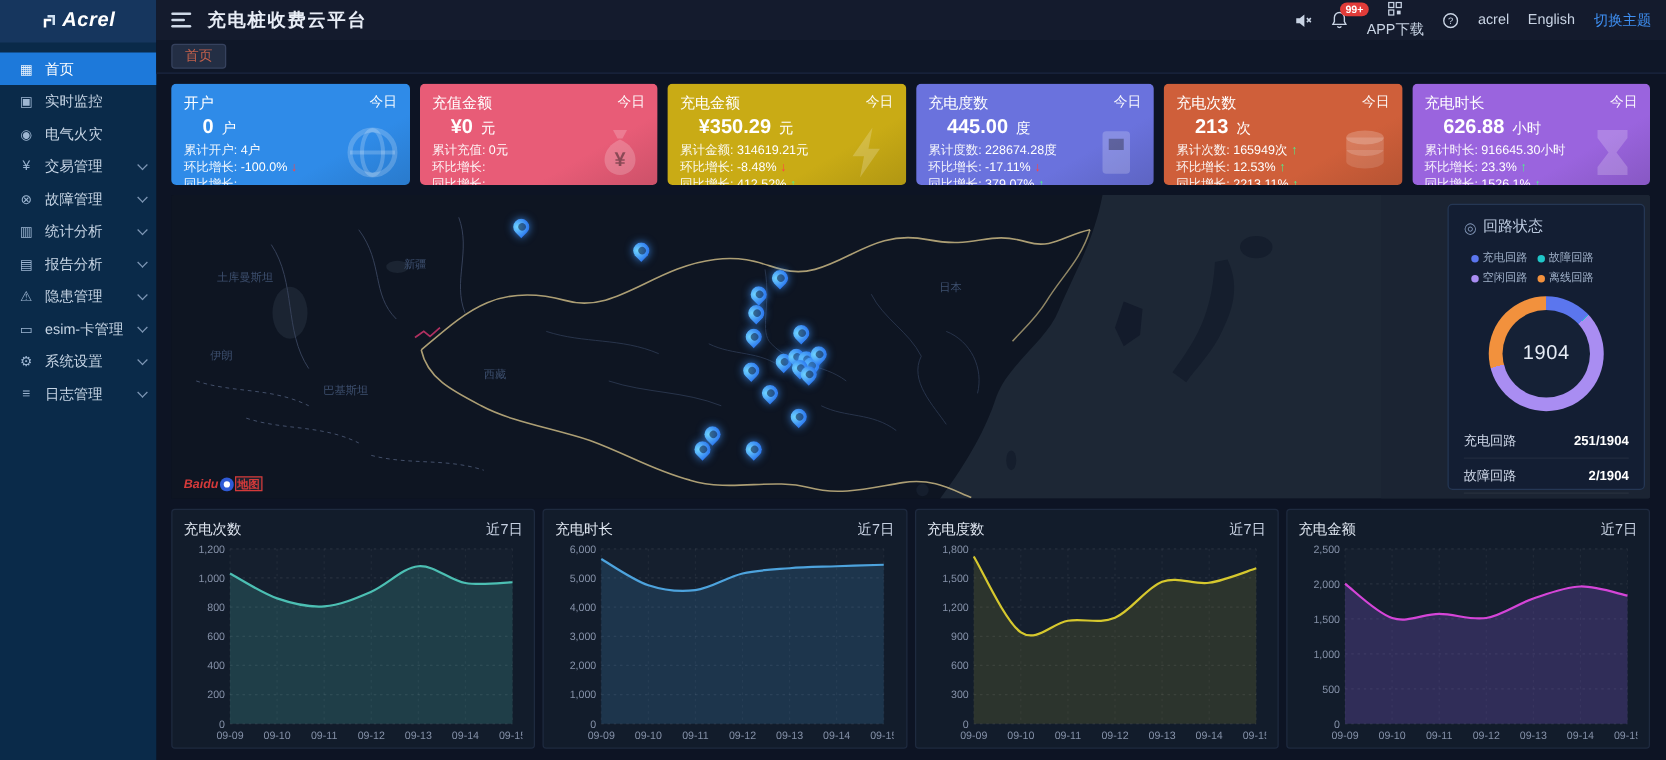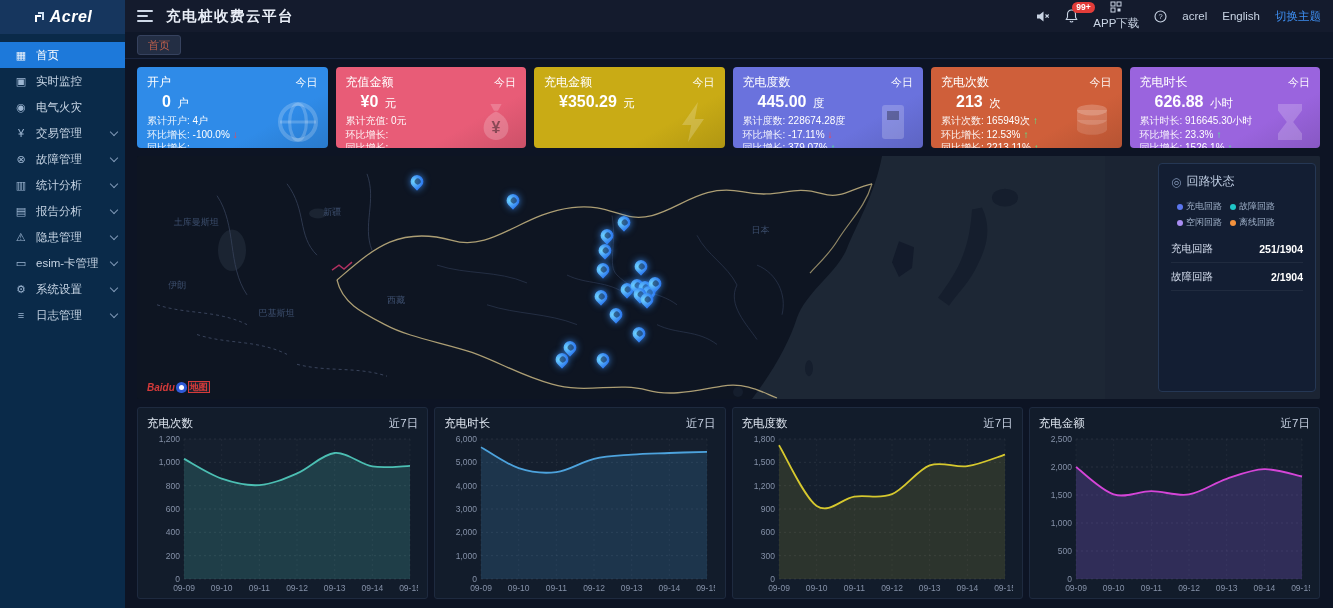--- a/index.html
+++ b/index.html
@@ -37,21 +37,21 @@
   .theme-link { color:#3e8ef0; cursor:pointer; }
 
   .tabbar { height:27px; background:#0f1728; border-bottom:1px solid #1b2640; display:flex; align-items:center; padding:0 12px; flex-shrink:0; }
   .tab { background:#232e44; border:1px solid #36425e; border-radius:3px; color:#c0604c; font-size:11px; line-height:16px; padding:1px 10px; cursor:pointer; }
 
   .content { flex:1; padding:8px 13px 9px 12px; display:flex; flex-direction:column; gap:8px; min-height:0; }
 
   
   .cards-row { display:flex; gap:8px; height:81px; flex-shrink:0; }
   .kpi-card { flex:1; border-radius:4px; position:relative; padding:7px 10px 6px; color:#fff; overflow:hidden; min-width:0; }
-  .kpi-top { display:flex; justify-content:space-between; align-items:center; font-size:12px; }
+  .kpi-top { display:flex; justify-content:space-between; font-size:12px; }
   .kpi-period { font-size:11px; opacity:.95; }
   .kpi-value { font-size:16px; font-weight:bold; margin:2px 0 3px 15px; }
   .kpi-value .unit { font-size:11.5px; font-weight:normal; margin-left:2px; }
   .kpi-stat { font-size:10px; line-height:13.5px; white-space:nowrap; }
   .kpi-stat .s-label { opacity:.92; }
   .arrow { font-weight:bold; margin-left:3px; font-size:10px; }
   .arrow.up { color:#4ef08d; } .arrow.down { color:#ff4444; }
   .kpi-watermark { position:absolute; right:6px; bottom:2px; color:rgba(255,255,255,.2); }
   .kpi-watermark svg { width:48px; height:48px; display:block; }
 
@@ -252,20 +252,25 @@
                 <text x="12" y="17.5" font-size="8" text-anchor="middle" fill="rgba(0,0,0,0.4)" font-weight="bold">¥</text>
               </svg>
             </span>
   </div>
           <div class="kpi-card" style="background: linear-gradient(150deg, rgb(201, 171, 21) 0%, rgb(201, 171, 21) 70%, rgba(0, 0, 0, 0.12)) rgb(201, 171, 21);">
     <div class="kpi-top">
       <span class="kpi-title">充电金额</span>
       <span class="kpi-period">今日</span>
     </div>
     <div class="kpi-value"><span>¥350.29</span> <span class="unit">元</span></div>
+    <div class="kpi-stats">
+              <div class="kpi-stat"><span class="s-label">累计金额: </span><span class="s-val">314619.21元</span></div>
+              <div class="kpi-stat"><span class="s-label">环比增长: </span><span class="s-val">-8.48%</span><span class="arrow down">↓</span></div>
+              <div class="kpi-stat"><span class="s-label">同比增长: </span><span class="s-val">412.52%</span><span class="arrow up">↑</span></div>
+            </div>
     <span class="kpi-watermark">
               <svg viewBox="0 0 24 24">
                 <path d="M13.5 2 5.5 13.5h4.6L8.5 22l8-11.5h-4.6z" fill="currentColor"></path>
               </svg>
             </span>
   </div>
           <div class="kpi-card" style="background: linear-gradient(150deg, rgb(106, 114, 221) 0%, rgb(106, 114, 221) 70%, rgba(0, 0, 0, 0.12)) rgb(106, 114, 221);">
     <div class="kpi-top">
       <span class="kpi-title">充电度数</span>
       <span class="kpi-period">今日</span>
@@ -394,20 +399,25 @@
               </span>
             <span class="cs-legend-item">
                 <span class="dot" style="background: rgb(169, 141, 242);"></span>
                 <span>空闲回路</span>
               </span>
             <span class="cs-legend-item">
                 <span class="dot" style="background: rgb(242, 145, 61);"></span>
                 <span>离线回路</span>
               </span>
           </div>
+          <div class="donut-wrap">
+            <div class="donut" style="background: conic-gradient(rgb(91, 118, 238) 0%, rgb(91, 118, 238) 13.09%, rgb(31, 198, 200) 13.09%, rgb(31, 198, 200) 13.19%, rgb(169, 141, 242) 13.19%, rgb(169, 141, 242) 71.01%, rgb(242, 145, 61) 71.01%, rgb(242, 145, 61) 100%);">
+              <div class="donut-hole">1904</div>
+            </div>
+          </div>
           <div class="cs-rows">
             <div class="cs-row">
                 <span>充电回路</span>
                 <span class="v">251/1904</span>
               </div>
             <div class="cs-row">
                 <span>故障回路</span>
                 <span class="v">2/1904</span>
               </div>
             <div class="cs-row"></div>

